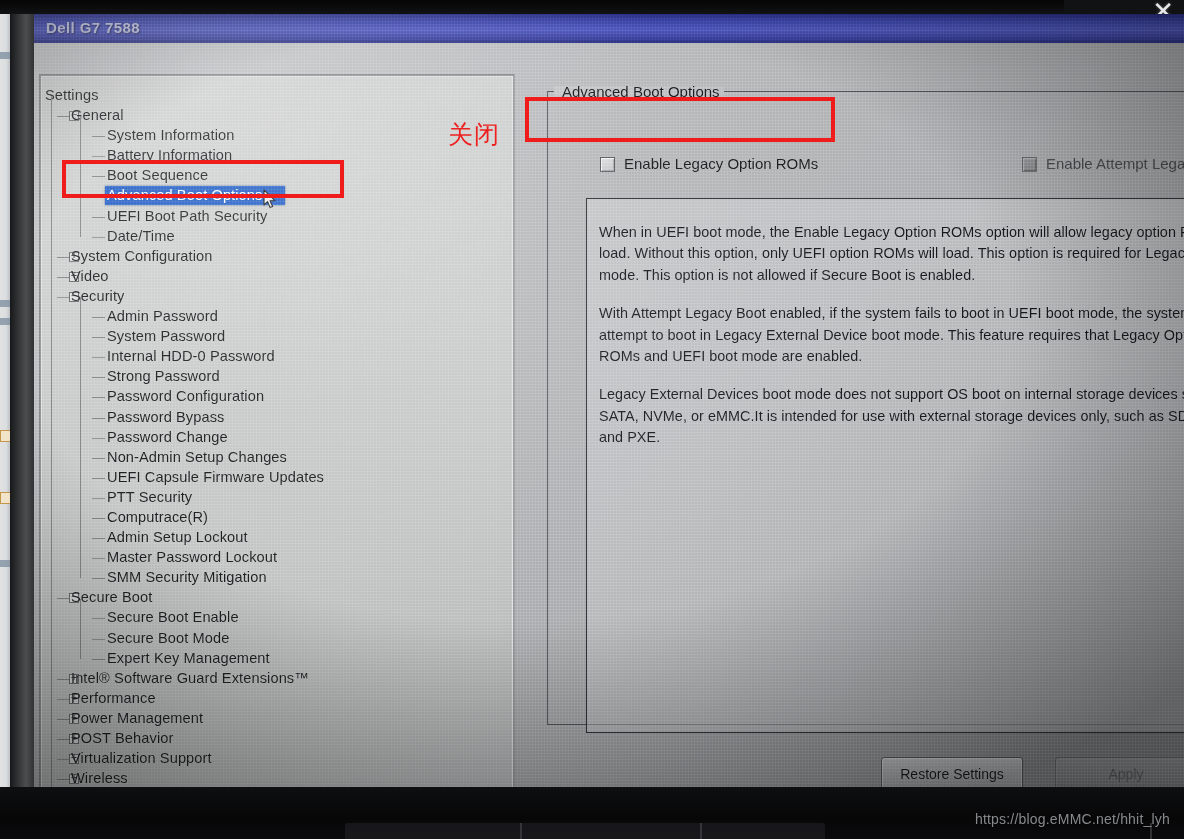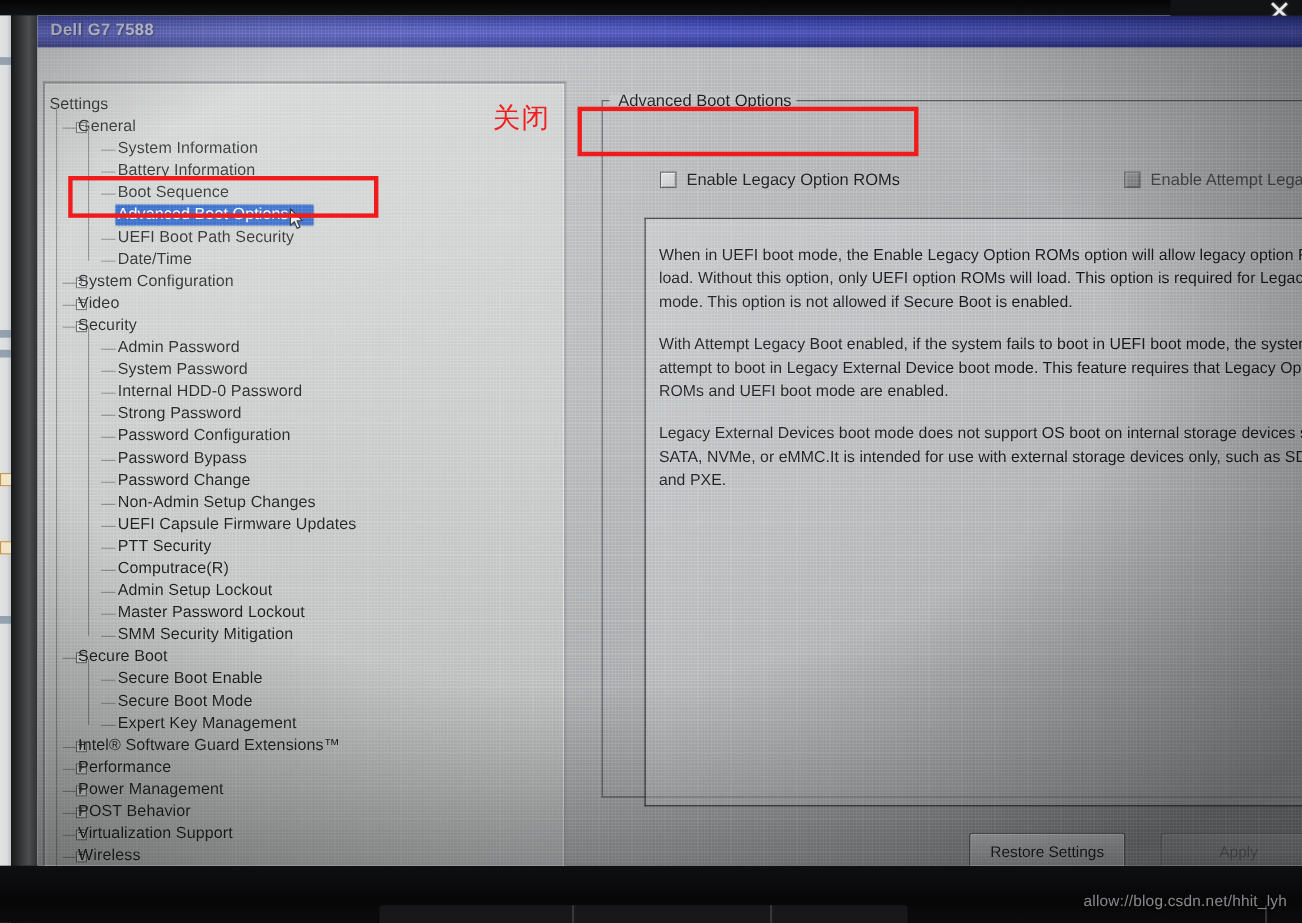--- a/index.html
+++ b/index.html
@@ -627,16 +627,16 @@
   </div>
   <div class="keyboard-gap" style="left:520px;"></div>
   <div class="keyboard-gap" style="left:700px;"></div>
   <div class="keyboard-gap" style="left:1150px;"></div>
 
   <div class="topright-dark"></div>
   <div class="close-x">✕</div>
 
   <div class="anno-box" style="left:62px; top:160px; width:282px; height:38px;"></div>
   <div class="anno-box" style="left:525px; top:97px; width:310px; height:45px;"></div>
-  <div class="anno-text" style="left:448px; top:90px;">关闭</div>
-
-  <div class="watermark">allow://blog.csdn.net/hhit_lyh</div>
+  <div class="anno-text" style="left:448px; top:118px;">关闭</div>
+
+  <div class="watermark">https://blog.eMMC.net/hhit_lyh</div>
 </div>
 
 </body></html>

